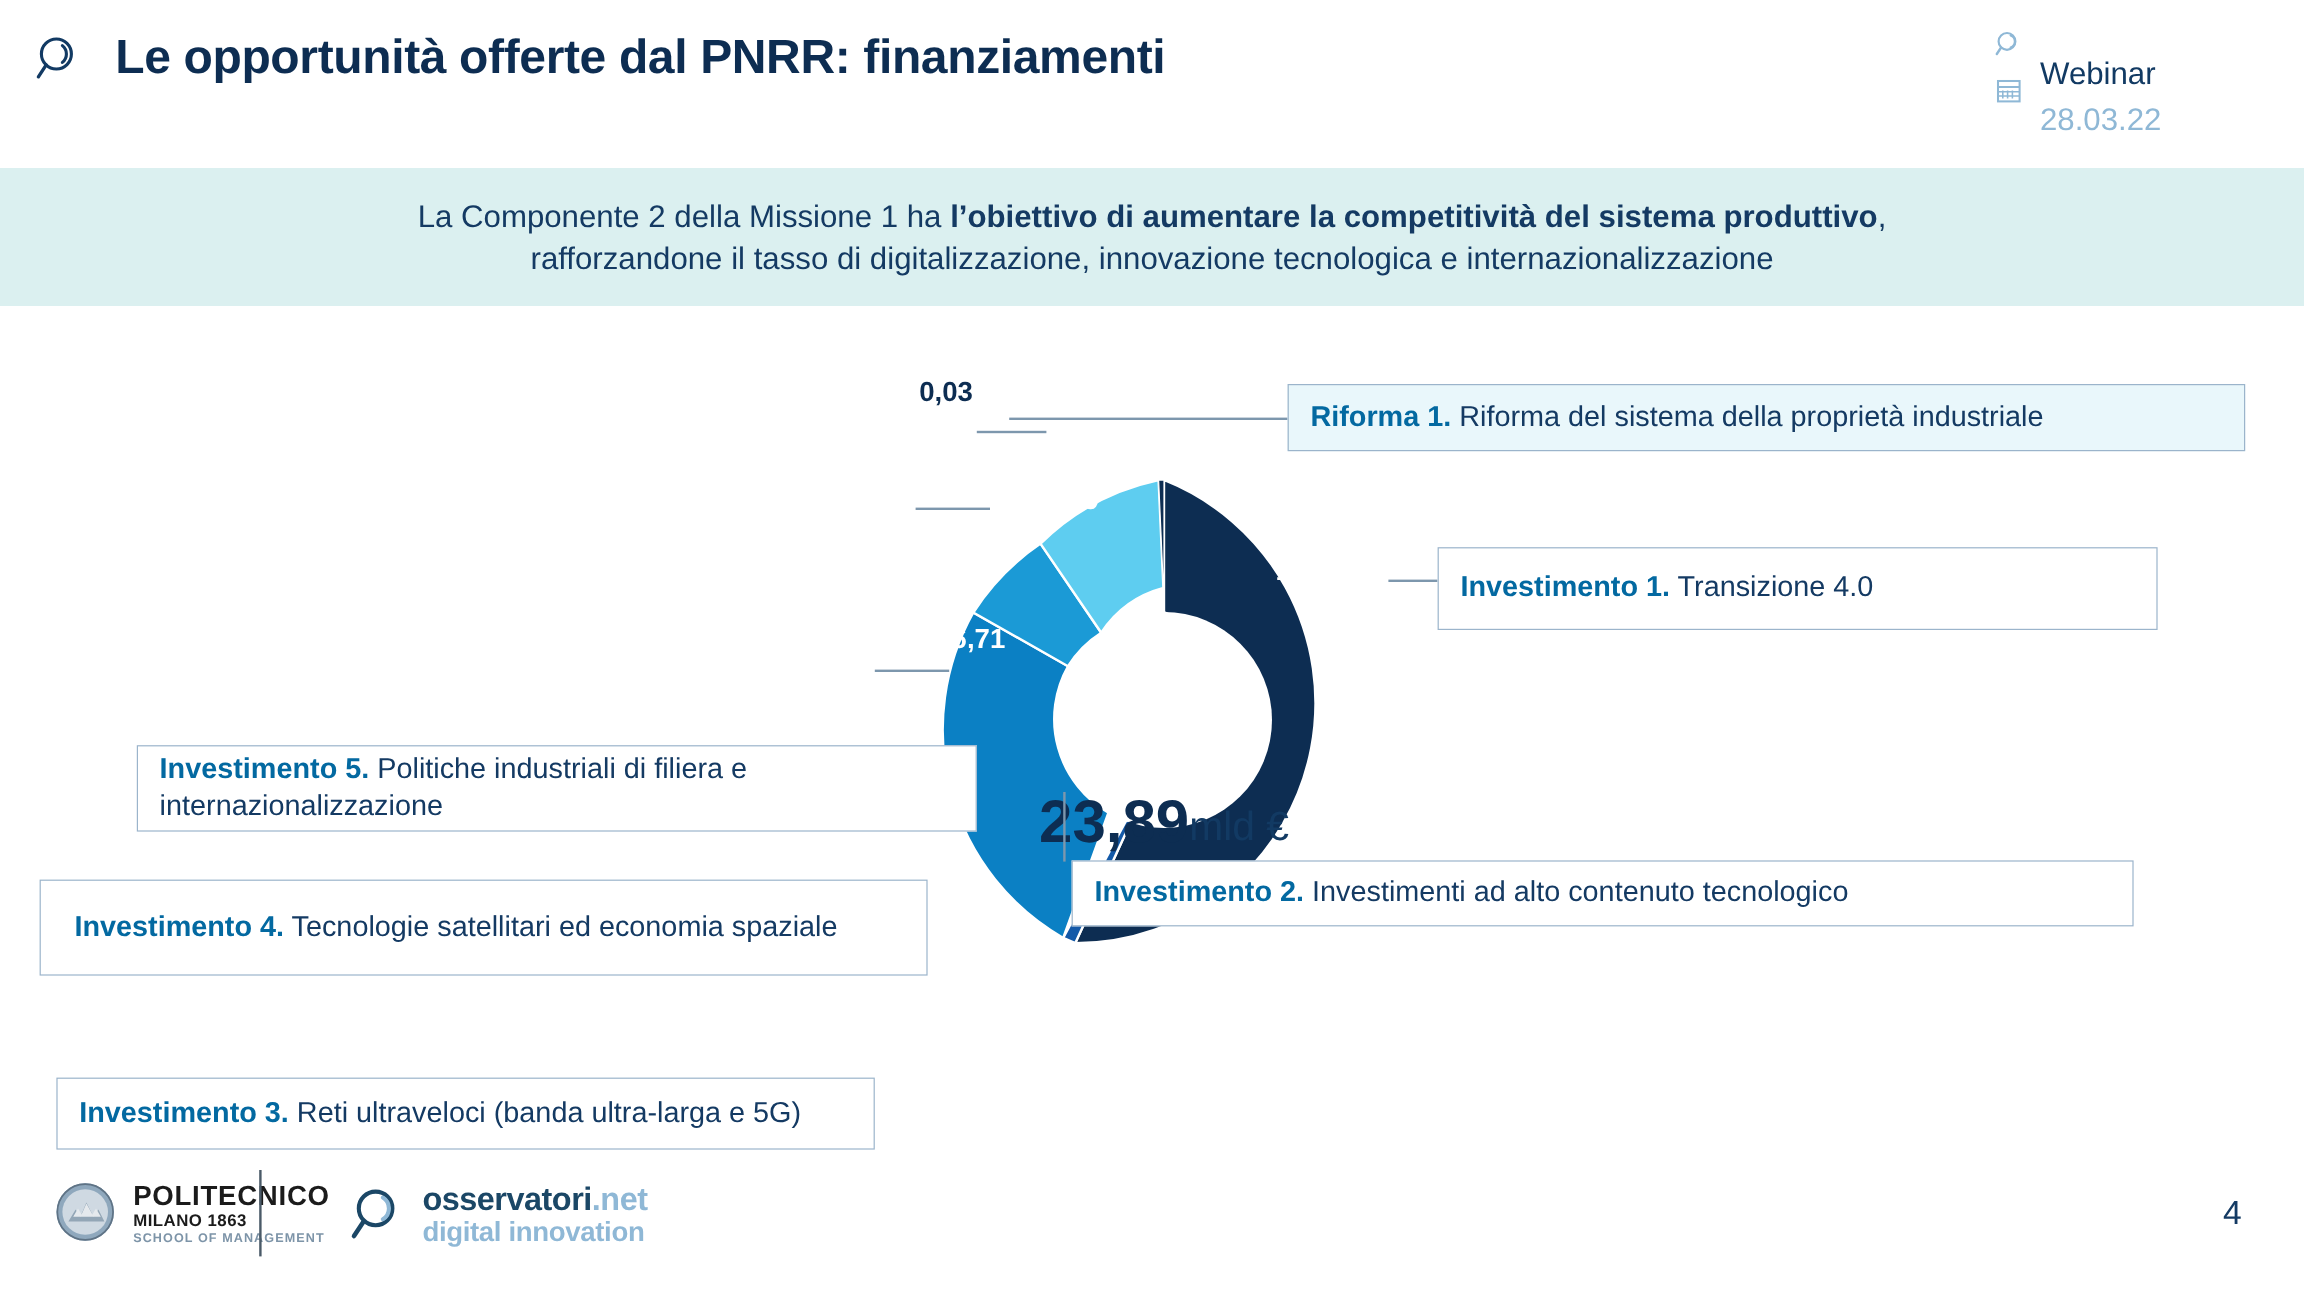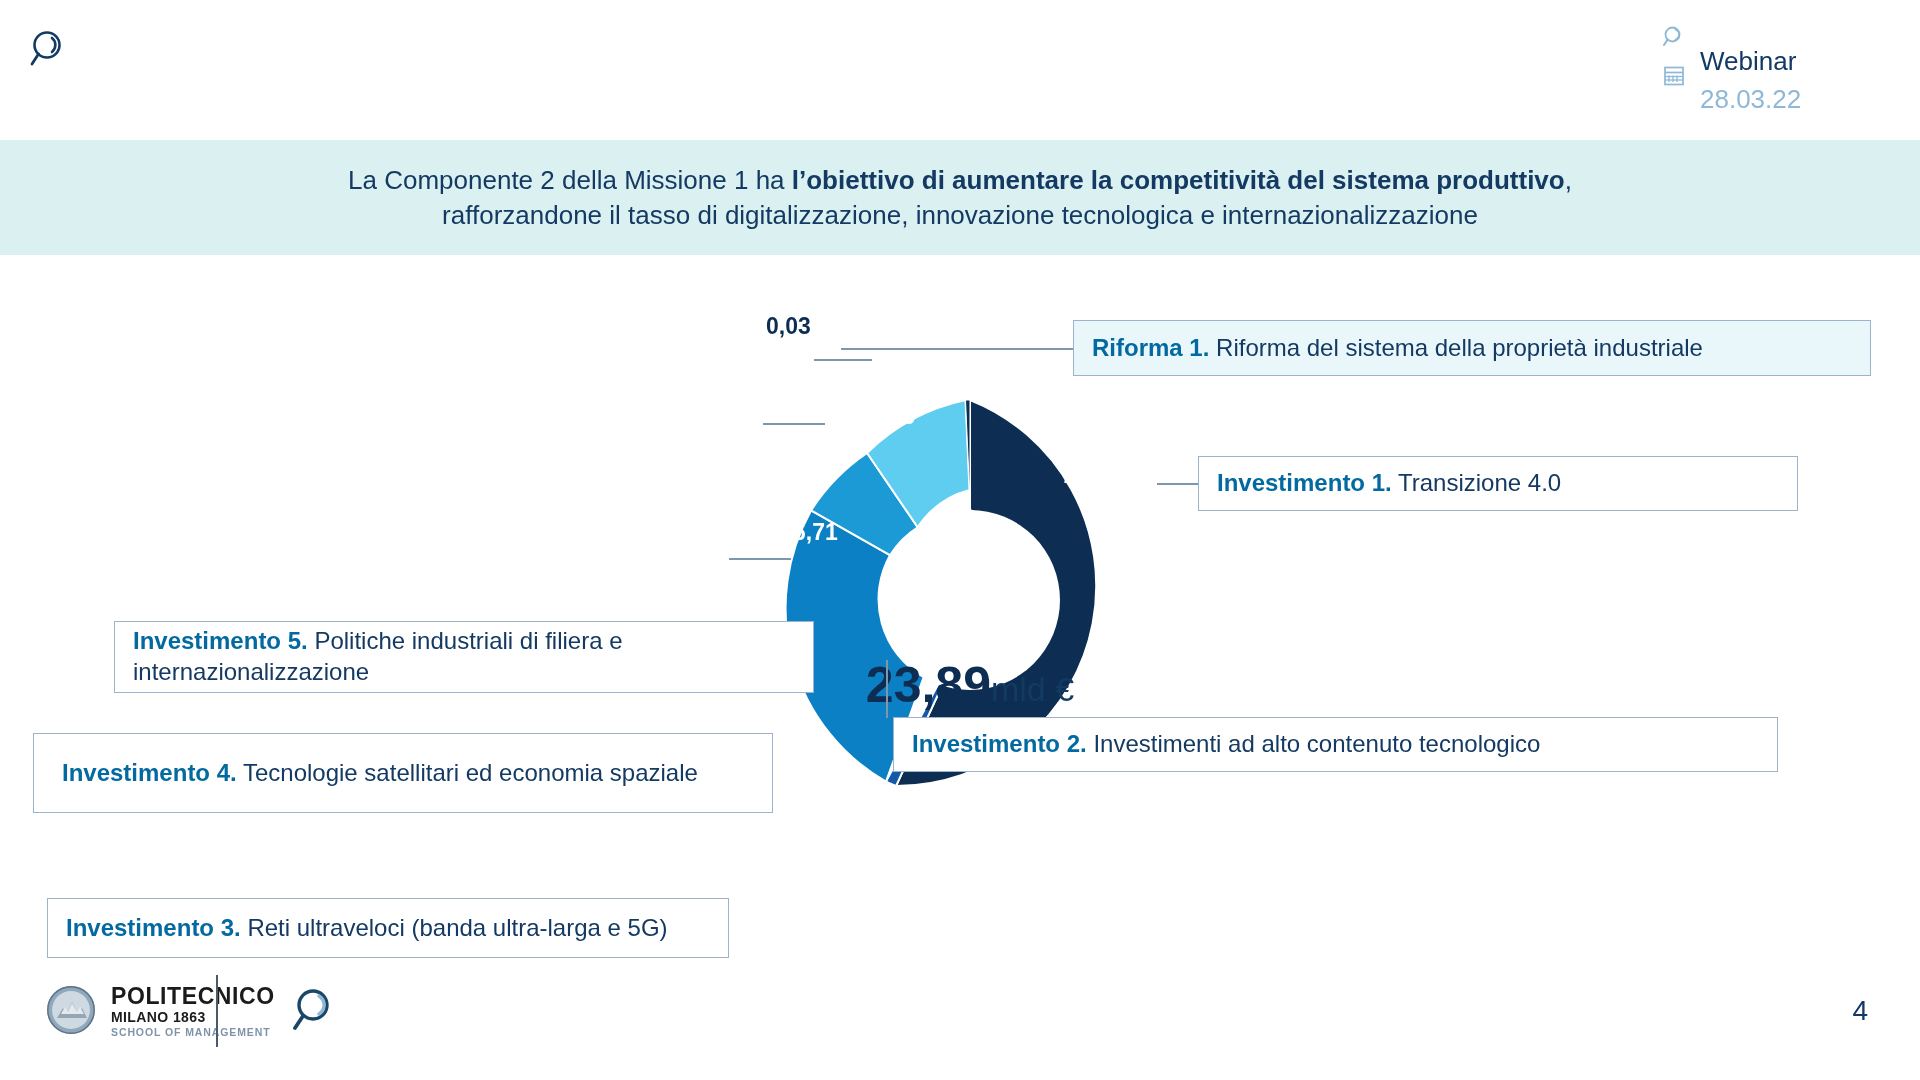--- a/index.html
+++ b/index.html
@@ -113,20 +113,21 @@
 <div id="slide">
 
   <div id="header">
     <span id="title-icon">
       <svg width="44" height="44" viewBox="0 0 44 44">
         <circle cx="19" cy="17" r="12.5" fill="none" stroke="#123a63" stroke-width="2.6"></circle>
         <path d="M24 10 a9 9 0 0 1 0 14" fill="none" stroke="#123a63" stroke-width="2.6" stroke-linecap="round"></path>
         <line x1="10.5" y1="26" x2="4" y2="36" stroke="#123a63" stroke-width="2.8" stroke-linecap="round"></line>
       </svg>
     </span>
+    <div id="page-title">Le opportunità offerte dal PNRR: finanziamenti</div>
 
     <div id="meta">
       <div class="meta-row">
         <span class="meta-icon">
           <svg width="24" height="24" viewBox="0 0 24 24">
             <circle cx="10.5" cy="9.5" r="7" fill="none" stroke="#8fb8d6" stroke-width="1.8"></circle>
             <path d="M13.5 4.5 a5.3 5.3 0 0 1 0 10" fill="none" stroke="#8fb8d6" stroke-width="1.8" stroke-linecap="round"></path>
             <line x1="5.6" y1="14.6" x2="2" y2="20" stroke="#8fb8d6" stroke-width="2" stroke-linecap="round"></line>
           </svg>
         </span>
@@ -209,21 +210,21 @@
     </div>
 
     <div class="callout" style="left:47px; top:643px; width:682px; height:60px;">
       <div><b>Investimento 3.</b><span> Reti ultraveloci (banda ultra-larga e 5G)</span></div>
     </div>
 
     <div class="callout tinted" style="left:1073px; top:65px; width:798px; height:56px;">
       <div><b>Riforma 1.</b><span> Riforma del sistema della proprietà industriale</span></div>
     </div>
 
-    <div class="callout" style="left:1198px; top:201px; width:600px; height:55px;">
+    <div class="callout" style="left:1198px; top:201px; width:600px; height:69px;">
       <div><b>Investimento 1.</b><span> Transizione 4.0</span></div>
     </div>
 
     <div class="callout" style="left:893px; top:462px; width:885px; height:55px;">
       <div><b>Investimento 2.</b><span> Investimenti ad alto contenuto tecnologico</span></div>
     </div>
 
   </div>
 
   <div id="footer">
@@ -247,18 +248,22 @@
     <div id="footer-divider"></div>
 
     <div id="logo-osservatori">
       <span id="oss-mark">
         <svg width="50" height="50" viewBox="0 0 50 50">
           <circle cx="23" cy="20" r="14" fill="none" stroke="#1b4766" stroke-width="3.4"></circle>
           <path d="M29 11 a10.5 10.5 0 0 1 0 18" fill="none" stroke="#8fb8d6" stroke-width="3.4" stroke-linecap="round"></path>
           <line x1="13" y1="31" x2="5" y2="43" stroke="#1b4766" stroke-width="3.8" stroke-linecap="round"></line>
         </svg>
       </span>
+      <span id="oss-words">
+        <div id="oss-line1"><span style="color:#1b4766">osservatori</span><span>.net</span></div>
+        <div id="oss-line2">digital innovation</div>
+      </span>
     </div>
 
     <div id="page-number">4</div>
   </div>
 
 </div>
 
 </body></html>

